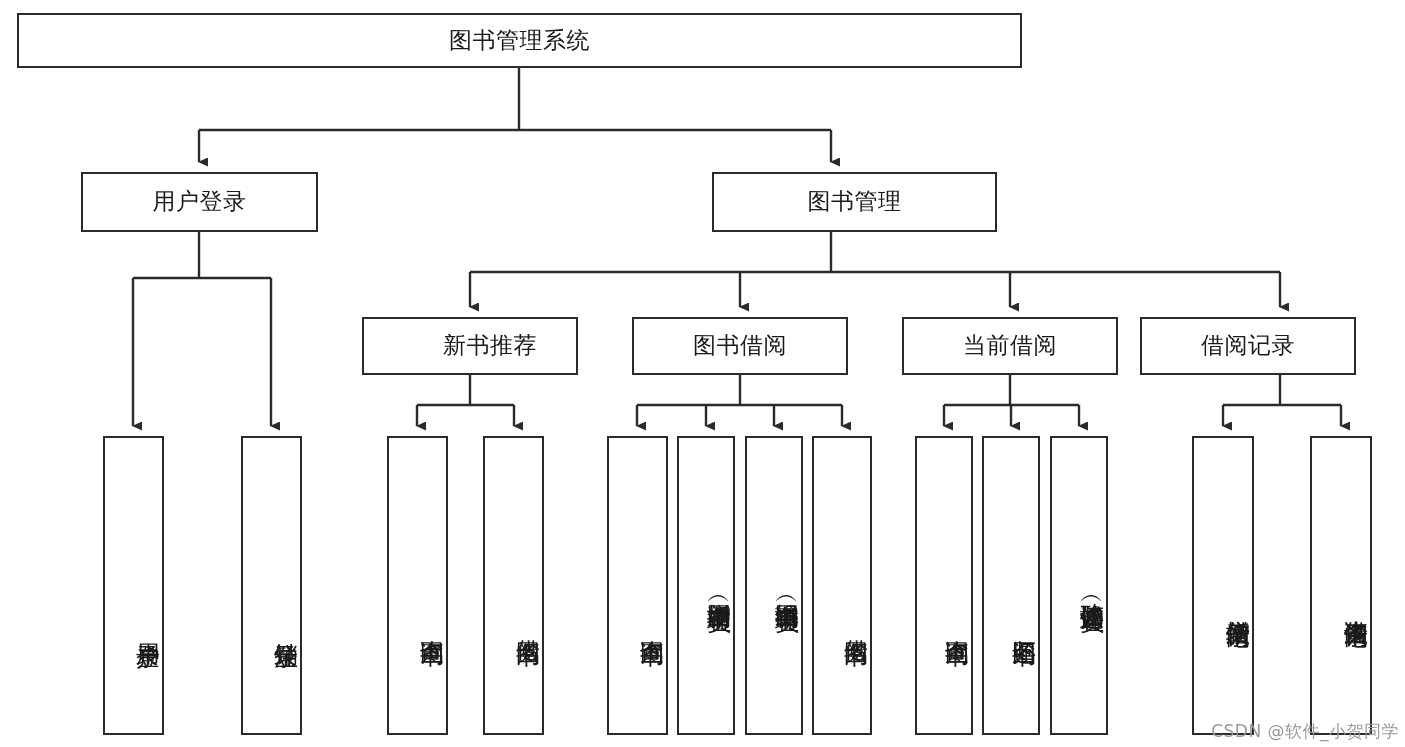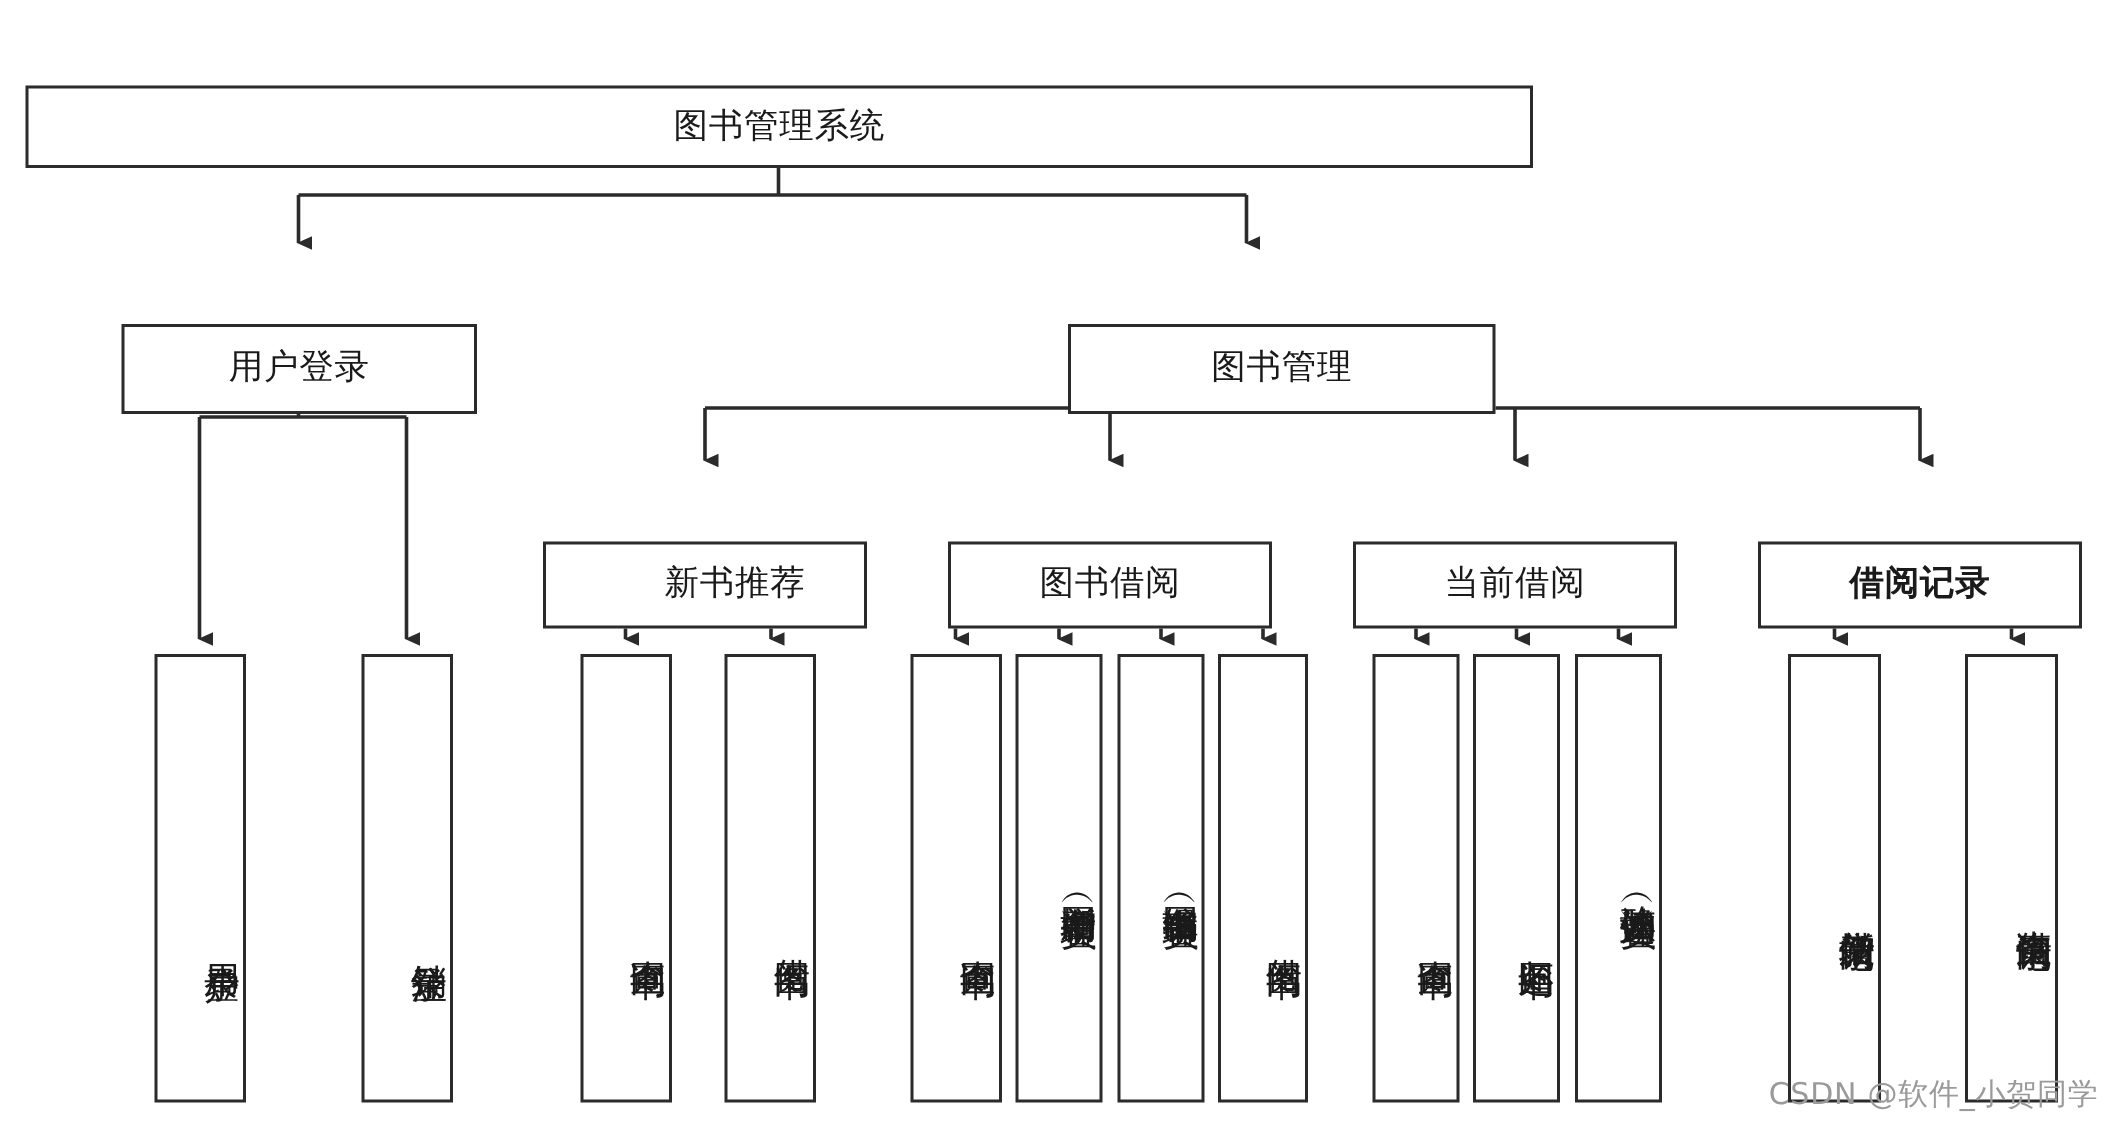--- a/index.html
+++ b/index.html
@@ -34,21 +34,20 @@
     display: flex;
     align-items: center;
     justify-content: center;
     color: #1a1a1a;
   }
   .node-h {
     font-size: 23px;
     line-height: 1.1;
     letter-spacing: 0.5px;
     white-space: nowrap;
-    margin-top: 44px;
   }
   .node-root {
     font-size: 23px;
   }
   .node-v {
     writing-mode: vertical-rl;
     text-orientation: upright;
     font-size: 24px;
     line-height: 1.18;
     letter-spacing: 1px;
@@ -59,21 +58,21 @@
     overflow: hidden;
   }
   .node-v.tall-text {
     align-items: flex-start;
     padding-top: 4px;
   }
   #watermark {
     position: absolute;
     right: 6px;
     bottom: 4px;
-    font-size: 20px;
+    font-size: 17px;
     color: #9a9a9a;
     letter-spacing: 0.5px;
     white-space: nowrap;
     user-select: none;
     text-align: right;
   }
 </style>
 </head>
 <body>
 
@@ -142,21 +141,21 @@
 
   <div class="node node-h" style="left:362px; top:317px; width:216px; height:58px;padding-left:40px;">
     <span>新书推荐</span>
   </div>
   <div class="node node-h" style="left:902px; top:317px; width:216px; height:58px;">
     <span>当前借阅</span>
   </div>
   <div class="node node-h" style="left:632px; top:317px; width:216px; height:58px;">
     <span>图书借阅</span>
   </div>
-  <div class="node node-h" style="left:1172px; top:317px; width:216px; height:58px;font-weight:bold;">
+  <div class="node node-h" style="left:1140px; top:317px; width:216px; height:58px;">
     <span>借阅记录</span>
   </div>
 
   <div class="node node-v" style="left:103px; top:436px; width:61px; height:299px; padding-top:80px;">
     <span>用户登录</span>
   </div>
   <div class="node node-v" style="left:241px; top:436px; width:61px; height:299px; padding-top:80px;">
     <span>注销登录</span>
   </div>
 

